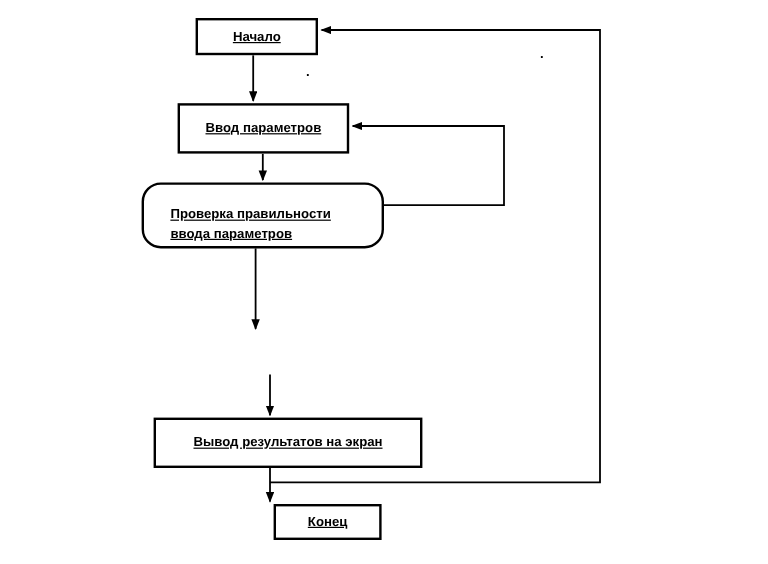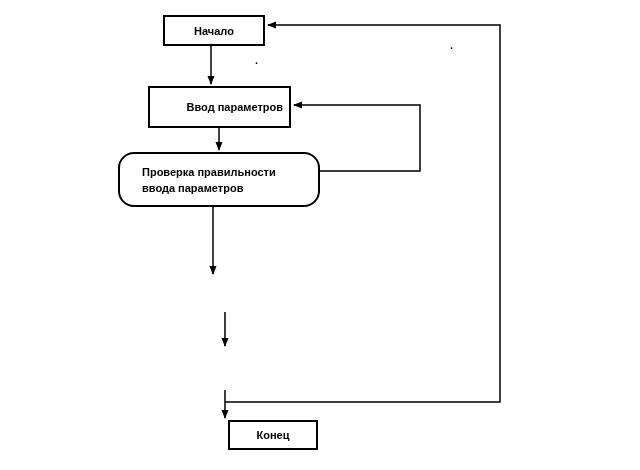--- a/index.html
+++ b/index.html
@@ -30,30 +30,32 @@
     border: 2px solid #000000;
     display: flex;
     align-items: center;
     justify-content: center;
     text-align: center;
     font-size: 11px;
     font-weight: bold;
     color: #000000;
     line-height: 16px;
     padding: 2px 6px;
+    text-decoration: underline;
   }
   .node.rounded {
     border-radius: 16px;
     justify-content: flex-start;
     text-align: left;
     padding-left: 22px;
     padding-right: 14px;
+    align-items: flex-end;
   }
   #node-start  { left: 163px; top: 15px;  width: 102px; height: 31px; }
-  #node-input  { left: 148px; top: 86px;  width: 143px; height: 42px; justify-content: flex-end; }
+  #node-input  { left: 148px; top: 86px;  width: 143px; height: 42px; }
   #node-check  { left: 118px; top: 152px; width: 202px; height: 55px; }
   #node-calc   { left: 166px; top: 276px; width: 129px; height: 36px; }
   #node-output { left: 128px; top: 348px; width: 224px; height: 42px; }
   #node-end    { left: 200px; top: 420px; width: 90px;  height: 30px; margin-left: 28px; }
   .stray-dot {
     position: absolute;
     font-size: 11px;
     font-weight: bold;
     color: #000000;
     line-height: 11px;
@@ -94,20 +96,23 @@
 
   <div class="node" id="node-input">
     <span>Ввод параметров</span>
   </div>
 
   <div class="node rounded" id="node-check">
     <span>Проверка правильности ввода параметров</span>
   </div>
 
 
+  <div class="node" id="node-output">
+    <span>Вывод результатов на экран</span>
+  </div>
 
   <div class="node" id="node-end">
     <span>Конец</span>
   </div>
 
   <div class="stray-dot" id="dot-1">.</div>
   <div class="stray-dot" id="dot-2">.</div>
 
 </div>
 

